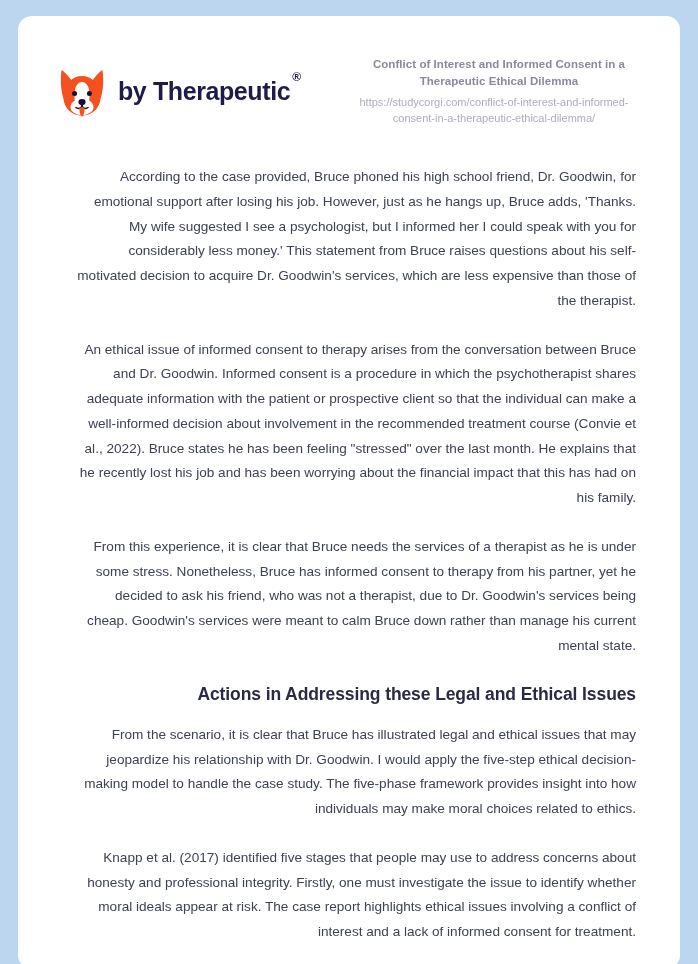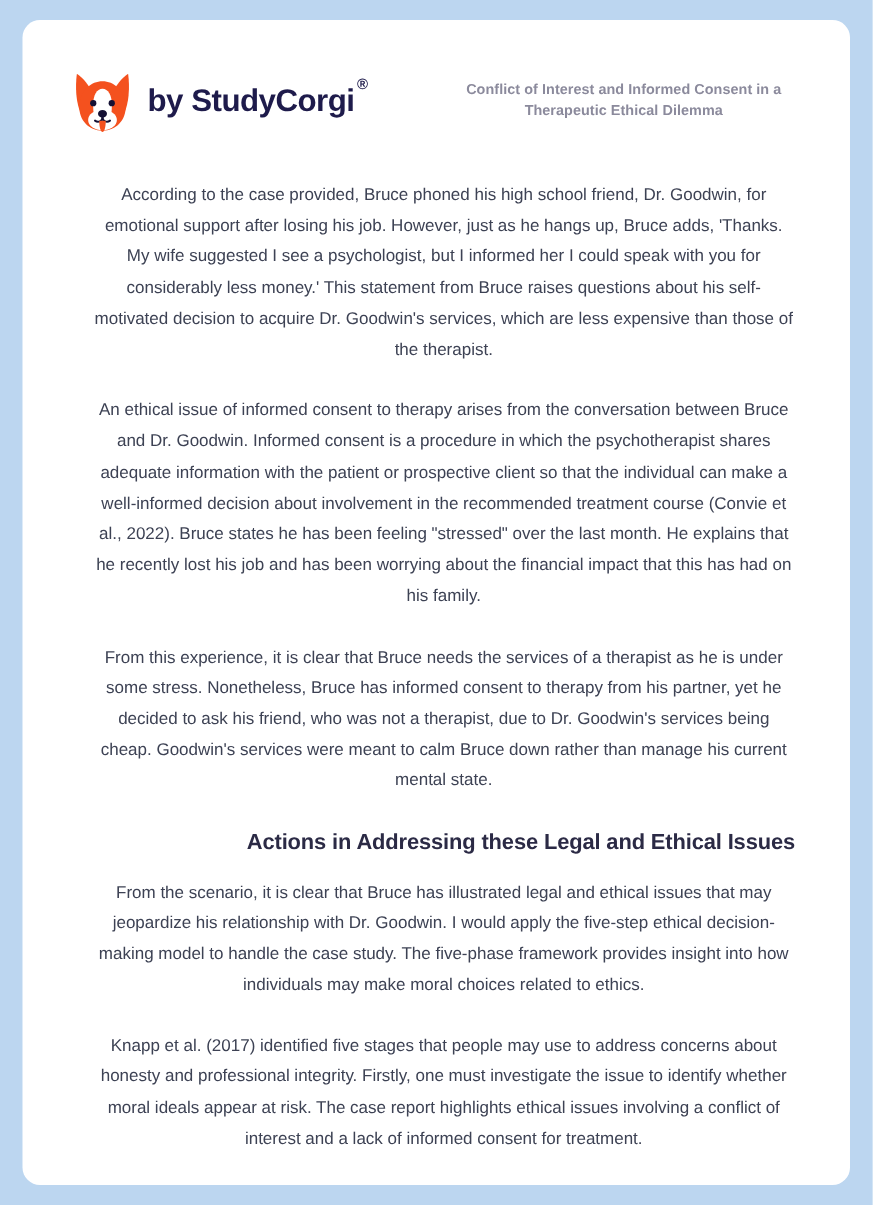--- a/index.html
+++ b/index.html
@@ -104,21 +104,21 @@
   
   .article {
     padding: 10px 44px 0 56px;
   }
 
   .article p {
     color: #3d4254;
     font-size: 13.6px;
     line-height: 1.82;
     margin-bottom: 24px;
-    text-align: center;
+    text-align: right;
   }
 
   .article h2 {
     color: #2b2a45;
     font-size: 17.5px;
     font-weight: bold;
     line-height: 1.4;
     margin: 6px 0 16px 0;
     letter-spacing: -0.1px;
     text-align: right;
@@ -151,27 +151,28 @@
 
           <ellipse cx="24" cy="35" rx="3.6" ry="3.1" fill="#141034"></ellipse>
 
           <path d="M24 38 C24 41, 20.5 42.5, 18 40.5" stroke="#141034" stroke-width="1.6" fill="none" stroke-linecap="round"></path>
           <path d="M24 38 C24 41, 27.5 42.5, 30 40.5" stroke="#141034" stroke-width="1.6" fill="none" stroke-linecap="round"></path>
 
           <path d="M21.4 40.5 C21.4 46, 22.6 49.5, 24 49.5 C25.4 49.5, 26.6 46, 26.6 40.5 Z" fill="#f4511e"></path>
         </svg>
 
         <div class="brand-text">
-          <span>by StudyCorgi</span>
+          <span>by Therapeutic</span>
           <span class="brand-reg">®</span>
         </div>
       </div>
 
       <div class="header-meta">
         <div class="header-title">Conflict of Interest and Informed Consent in a Therapeutic Ethical Dilemma</div>
+        <div class="header-url">https://studycorgi.com/conflict-of-interest-and-informed-consent-in-a-therapeutic-ethical-dilemma/</div>
       </div>
     </header>
 
     <main class="article" id="article-root">
         <p>According to the case provided, Bruce phoned his high school friend, Dr. Goodwin, for emotional support after losing his job. However, just as he hangs up, Bruce adds, 'Thanks. My wife suggested I see a psychologist, but I informed her I could speak with you for considerably less money.' This statement from Bruce raises questions about his self-motivated decision to acquire Dr. Goodwin's services, which are less expensive than those of the therapist.</p>
         <p>An ethical issue of informed consent to therapy arises from the conversation between Bruce and Dr. Goodwin. Informed consent is a procedure in which the psychotherapist shares adequate information with the patient or prospective client so that the individual can make a well-informed decision about involvement in the recommended treatment course (Convie et al., 2022). Bruce states he has been feeling "stressed" over the last month. He explains that he recently lost his job and has been worrying about the financial impact that this has had on his family.</p>
         <p>From this experience, it is clear that Bruce needs the services of a therapist as he is under some stress. Nonetheless, Bruce has informed consent to therapy from his partner, yet he decided to ask his friend, who was not a therapist, due to Dr. Goodwin's services being cheap. Goodwin's services were meant to calm Bruce down rather than manage his current mental state.</p>
         <h2>Actions in Addressing these Legal and Ethical Issues</h2>
         <p>From the scenario, it is clear that Bruce has illustrated legal and ethical issues that may jeopardize his relationship with Dr. Goodwin. I would apply the five-step ethical decision-making model to handle the case study. The five-phase framework provides insight into how individuals may make moral choices related to ethics.</p>
         <p>Knapp et al. (2017) identified five stages that people may use to address concerns about honesty and professional integrity. Firstly, one must investigate the issue to identify whether moral ideals appear at risk. The case report highlights ethical issues involving a conflict of interest and a lack of informed consent for treatment.</p>

